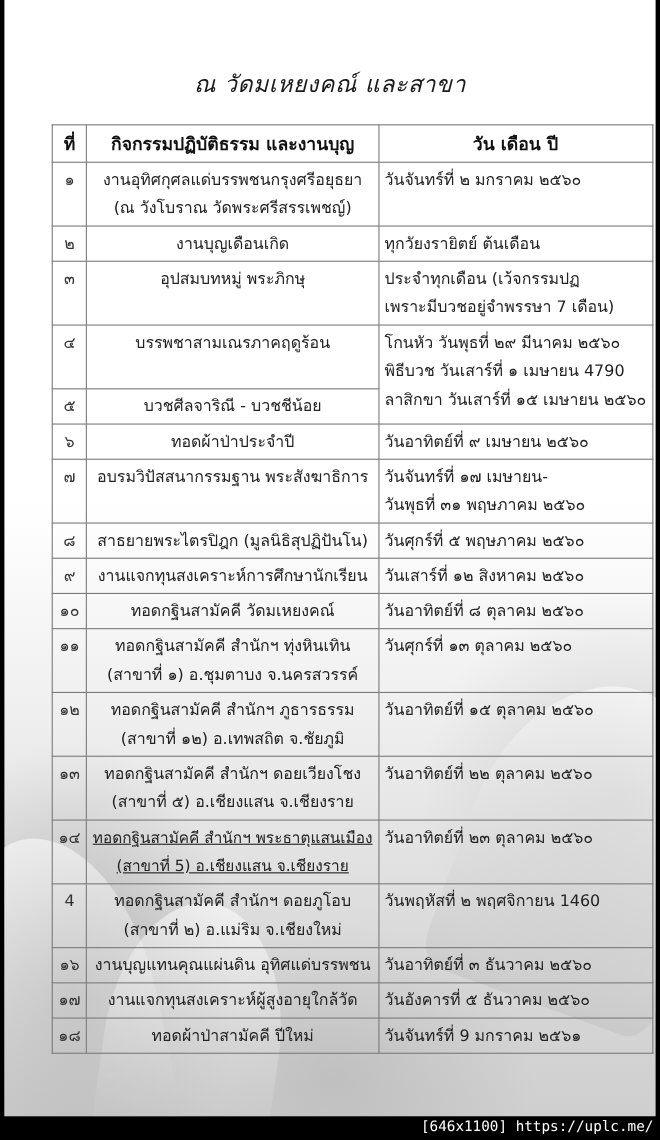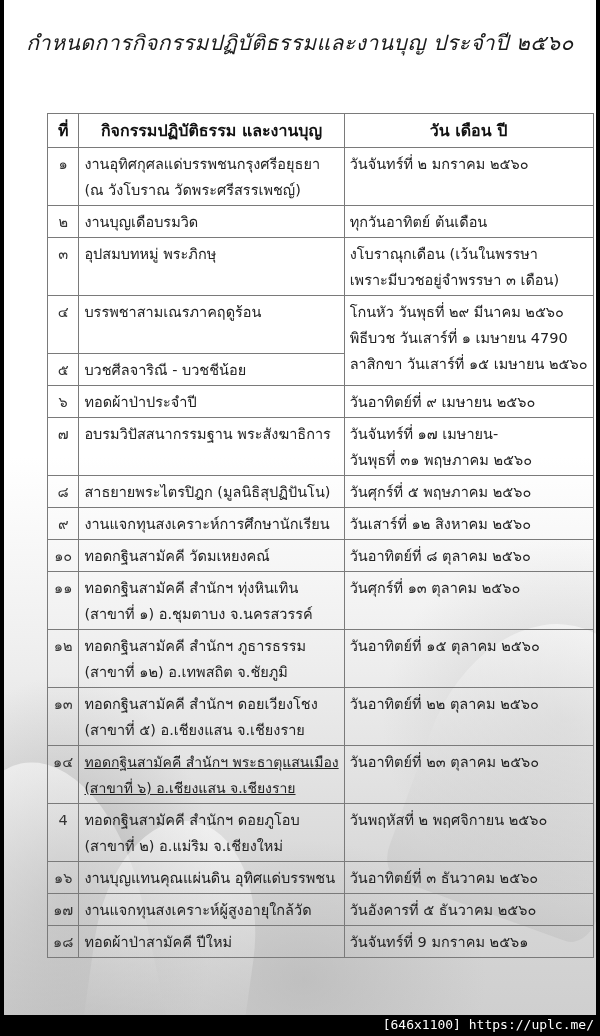--- a/index.html
+++ b/index.html
@@ -38,41 +38,41 @@
     border:1.5px solid #7a7a7a;
     vertical-align:top;
     padding:3px 5px 2px 5px;
     line-height:26px;
   }
   table.sched th {
     font-weight:bold; font-size:16px; height:28px; vertical-align:middle;
     color:#111;
   }
   td.no { width:24px; text-align:center; color:#333; padding:3px 4px; }
-  td.act { width:222px; }
+  td.act { width:222px;text-align:center; }
   td.date { }
   td.merged { vertical-align:top; }
   .ln { display:block; white-space:nowrap; }
   .footer {
     position:absolute; left:0; top:1015px; width:600px; height:21px; background:#000;
   }
   .watermark {
     position:absolute; right:6px; top:2px; color:#fff; font-size:13px;
     font-family:"DejaVu Sans Mono", monospace;
   }
 </style>
 </head>
 <body>
 
 <div class="page">
   <div class="petal" style="left:-40px; top:760px; width:180px; height:320px; transform:rotate(-12deg);"></div>
   <div class="petal" style="left:90px; top:820px; width:160px; height:260px; transform:rotate(8deg);"></div>
   <div class="petal" style="left:420px; top:620px; width:220px; height:300px; transform:rotate(20deg);"></div>
 
-  <div class="title l1">กำหนดการกิจกรรมปฏิบัติธรรมและงานบุญ  ประจำปี ๒๕๖๐</div>
+  <div class="title l2">ณ วัดมเหยงคณ์ และสาขา</div>
 
   <table class="sched">
     <thead>
       <tr>
         <th>ที่</th>
         <th>กิจกรรมปฏิบัติธรรม และงานบุญ</th>
         <th>วัน เดือน ปี</th>
       </tr>
     </thead>
     <tbody>
@@ -84,35 +84,35 @@
           <span class="ln">(ณ วังโบราณ วัดพระศรีสรรเพชญ์)</span>
         </td>
         <td class="date">
           <span class="ln">วันจันทร์ที่ ๒ มกราคม ๒๕๖๐</span>
         </td>
       </tr>
 
       <tr>
         <td class="no">๒</td>
         <td class="act">
-          <span class="ln">งานบุญเดือบรมวิด</span>
-        </td>
-        <td class="date">
-          <span class="ln">ทุกวันอาทิตย์ ต้นเดือน</span>
+          <span class="ln">งานบุญเดือนเกิด</span>
+        </td>
+        <td class="date">
+          <span class="ln">ทุกวัยงรายิตย์ ต้นเดือน</span>
         </td>
       </tr>
 
       <tr>
         <td class="no">๓</td>
         <td class="act">
           <span class="ln">อุปสมบทหมู่ พระภิกษุ</span>
         </td>
         <td class="date">
-          <span class="ln">งโบราณุกเดือน (เว้นในพรรษา</span>
-          <span class="ln">เพราะมีบวชอยู่จำพรรษา ๓ เดือน)</span>
+          <span class="ln">ประจำทุกเดือน (เว้จกรรมปฏ</span>
+          <span class="ln">เพราะมีบวชอยู่จำพรรษา 7 เดือน)</span>
         </td>
       </tr>
 
       <tr>
         <td class="no" style="height:52px;">๔</td>
         <td class="act">
           <span class="ln">บรรพชาสามเณรภาคฤดูร้อน</span>
         </td>
         <td class="date merged" rowspan="2">
           <span class="ln">โกนหัว วันพุธที่ ๒๙ มีนาคม ๒๕๖๐</span>
@@ -209,35 +209,35 @@
         </td>
         <td class="date">
           <span class="ln">วันอาทิตย์ที่ ๒๒ ตุลาคม ๒๕๖๐</span>
         </td>
       </tr>
 
       <tr>
         <td class="no">๑๔</td>
         <td class="act" style="font-size:14px;text-decoration:underline;">
           <span class="ln">ทอดกฐินสามัคคี สำนักฯ พระธาตุแสนเมือง</span>
-          <span class="ln">(สาขาที่ ๖) อ.เชียงแสน จ.เชียงราย</span>
+          <span class="ln">(สาขาที่ 5) อ.เชียงแสน จ.เชียงราย</span>
         </td>
         <td class="date">
           <span class="ln">วันอาทิตย์ที่ ๒๓ ตุลาคม ๒๕๖๐</span>
         </td>
       </tr>
 
       <tr>
         <td class="no">4</td>
         <td class="act">
           <span class="ln">ทอดกฐินสามัคคี สำนักฯ ดอยภูโอบ</span>
           <span class="ln">(สาขาที่ ๒) อ.แม่ริม  จ.เชียงใหม่</span>
         </td>
         <td class="date">
-          <span class="ln">วันพฤหัสที่ ๒ พฤศจิกายน ๒๕๖๐</span>
+          <span class="ln">วันพฤหัสที่ ๒ พฤศจิกายน 1460</span>
         </td>
       </tr>
 
       <tr>
         <td class="no">๑๖</td>
         <td class="act">
           <span class="ln">งานบุญแทนคุณแผ่นดิน อุทิศแด่บรรพชน</span>
         </td>
         <td class="date">
           <span class="ln">วันอาทิตย์ที่ ๓ ธันวาคม ๒๕๖๐</span>

